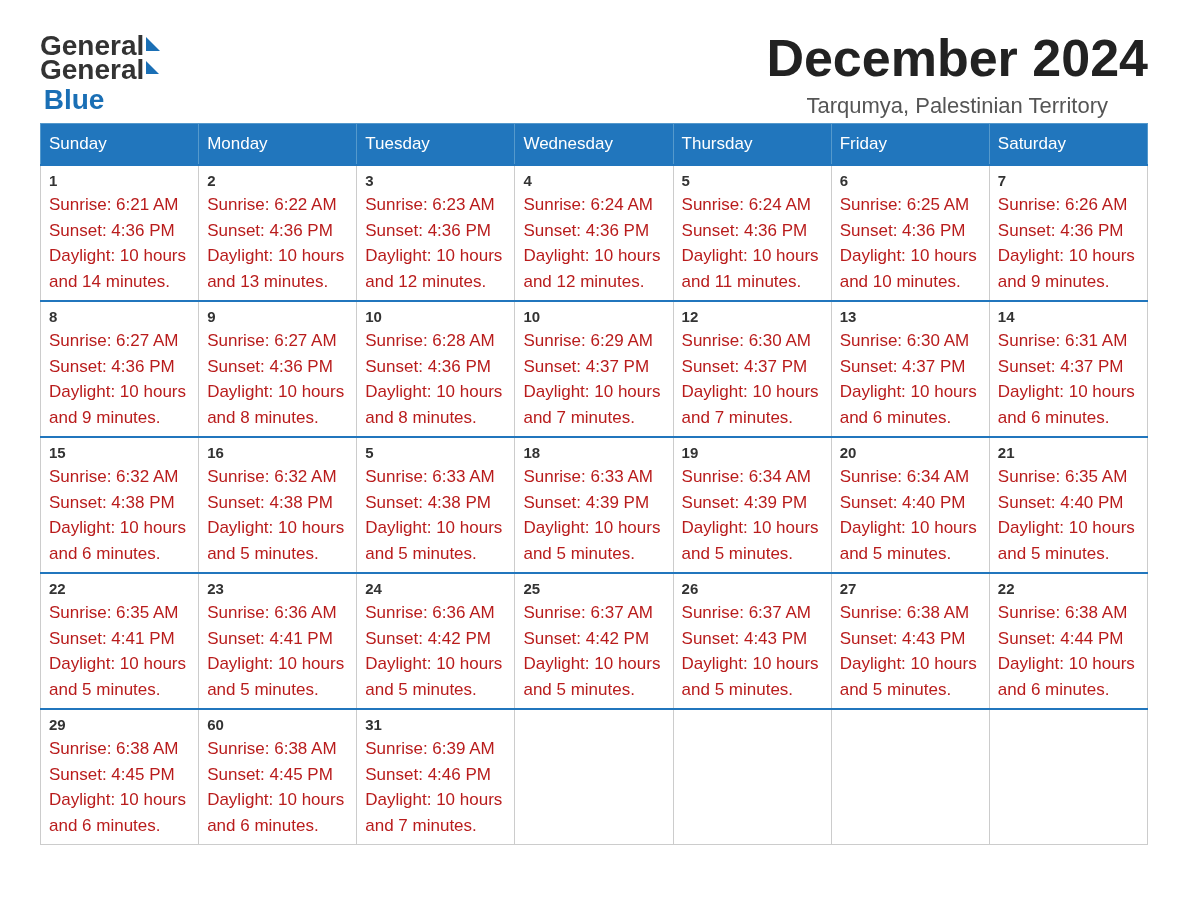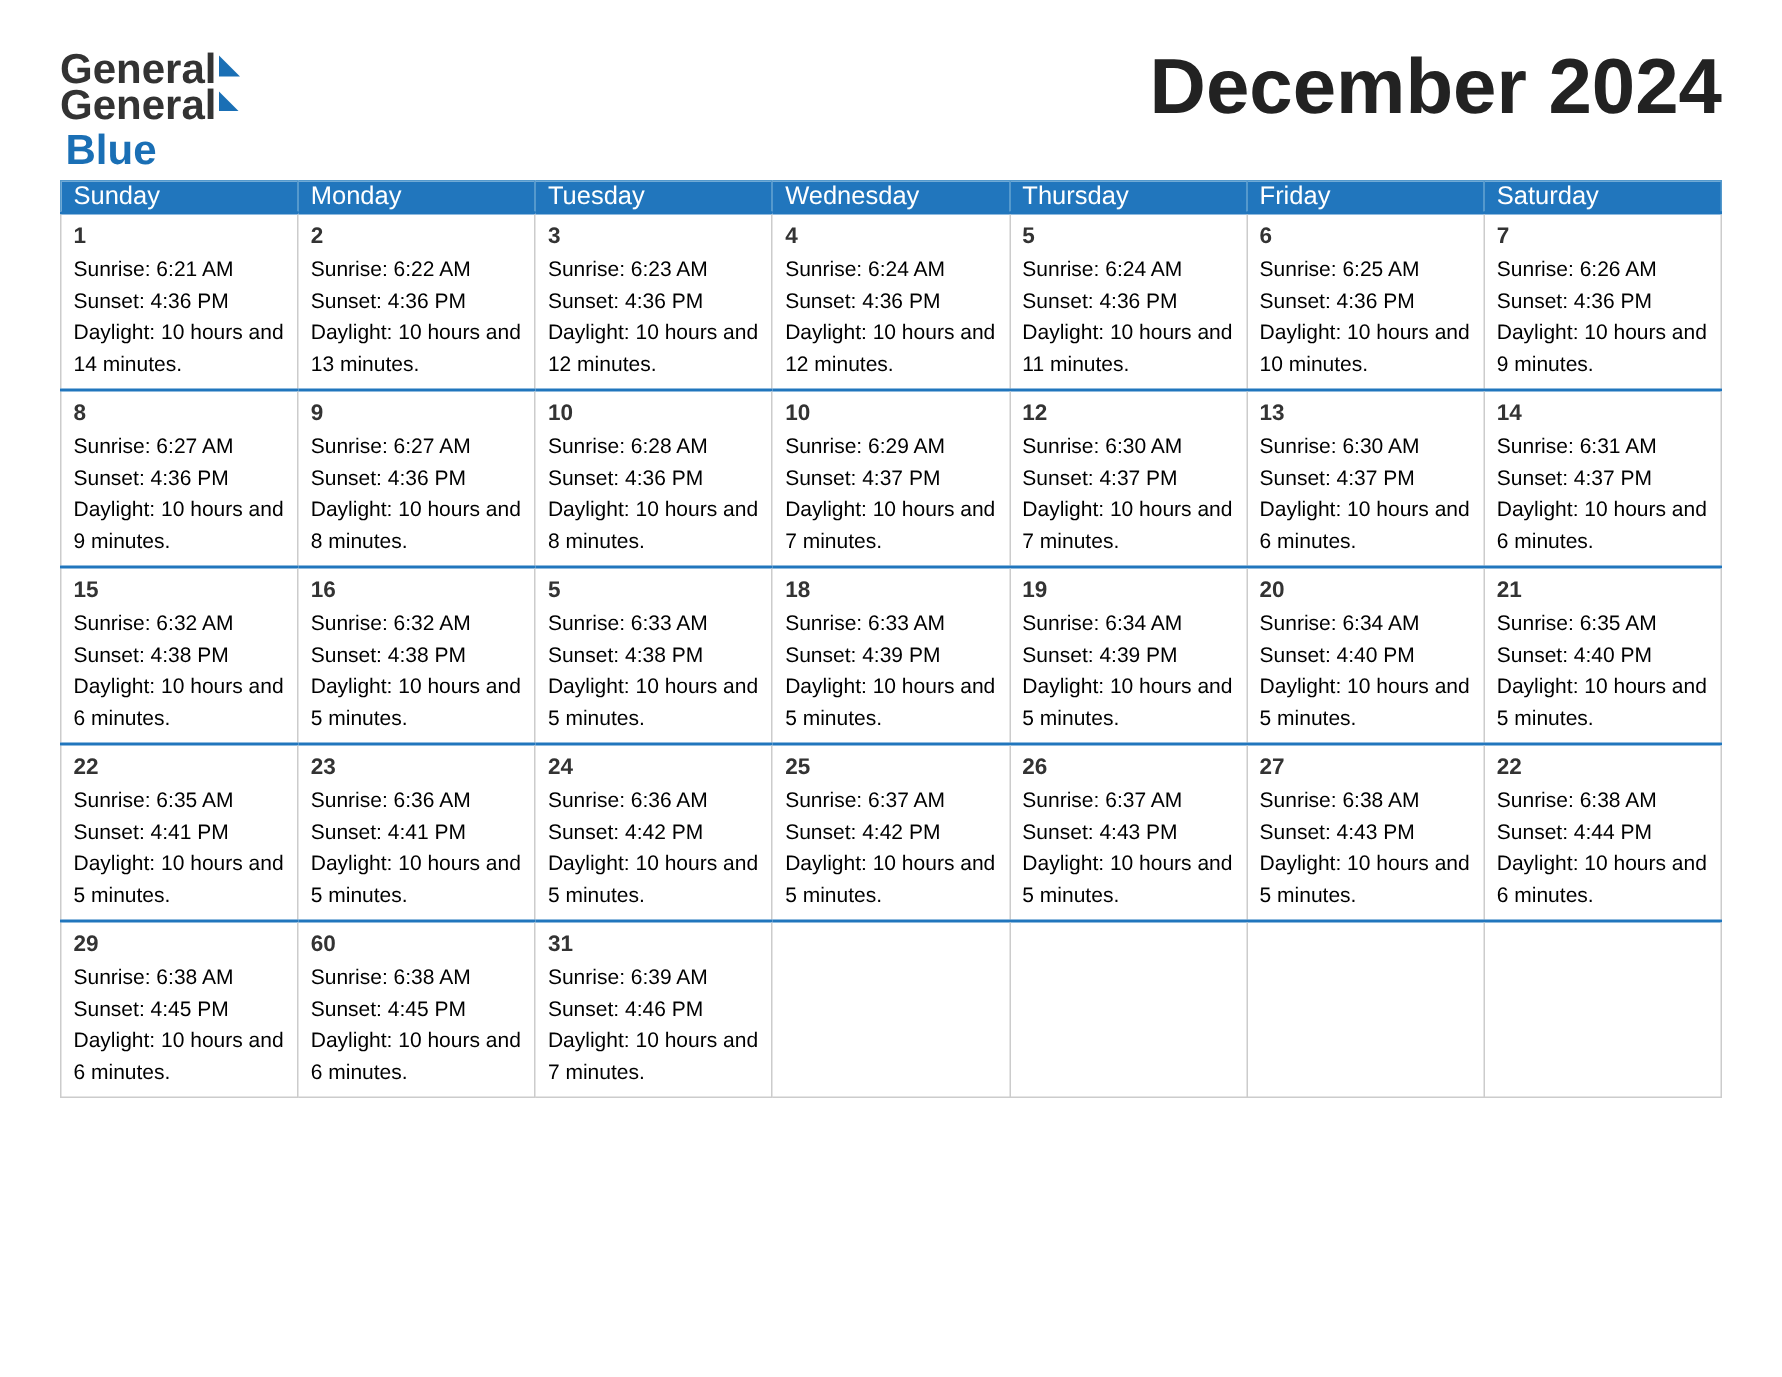--- a/index.html
+++ b/index.html
@@ -55,44 +55,44 @@
     .calendar-table {
       width: 100%;
       border-collapse: collapse;
       border: 1px solid #aaa;
     }
     .calendar-table th {
       background: #2176bd;
       color: #fff;
       font-size: 17px;
       font-weight: normal;
-      padding: 0 8px;
+      padding: 10px 8px;
       text-align: left;
       border: 1px solid #5599cc;
     }
     .calendar-table td {
       vertical-align: top;
       padding: 6px 8px;
       border: 1px solid #ccc;
       font-size: 13px;
       color: #333;
       width: 14.28%;
       min-height: 90px;
       background: #fff;
     }
     .day-num {
       font-size: 15px;
       font-weight: bold;
       display: block;
       margin-bottom: 3px;
     }
     .day-info {
-      font-size: 14px;
+      font-size: 17px;
       line-height: 1.5;
-      color: #000000;
+      color: #b91c1c;
     }
     .week-row td {
       border-top: 2px solid #2176bd;
     }
     .empty-cell {
       background: #fff;
     }
   </style>
 </head>
 <body>
@@ -108,20 +108,21 @@
       <span style="font-size:28px; font-weight:bold; color:#333;">General</span>
       <div style="width:0;height:0;border-left:13px solid #1a6fb5;border-top:13px solid transparent;margin-left:2px;margin-top:-6px;"></div>
     </div>
     <div style="display:flex; align-items:center; margin-top:-2px; margin-left:2px;flex-direction:column;">
       <span style="font-size:28px; font-weight:bold; color:#1a6fb5;">Blue</span>
       <div style="flex:1; height:3px; background:#1a6fb5; margin-left:4px; width:60px;"></div>
     </div>
   </div>
   <div class="title-section">
     <div class="month-title">December 2024</div>
+    <div class="location">Tarqumya, Palestinian Territory</div>
   </div>
 </div>
 
 <table class="calendar-table">
   <thead>
     <tr>
     <th>Sunday</th>
         <th>Monday</th>
         <th>Tuesday</th>
         <th>Wednesday</th>

